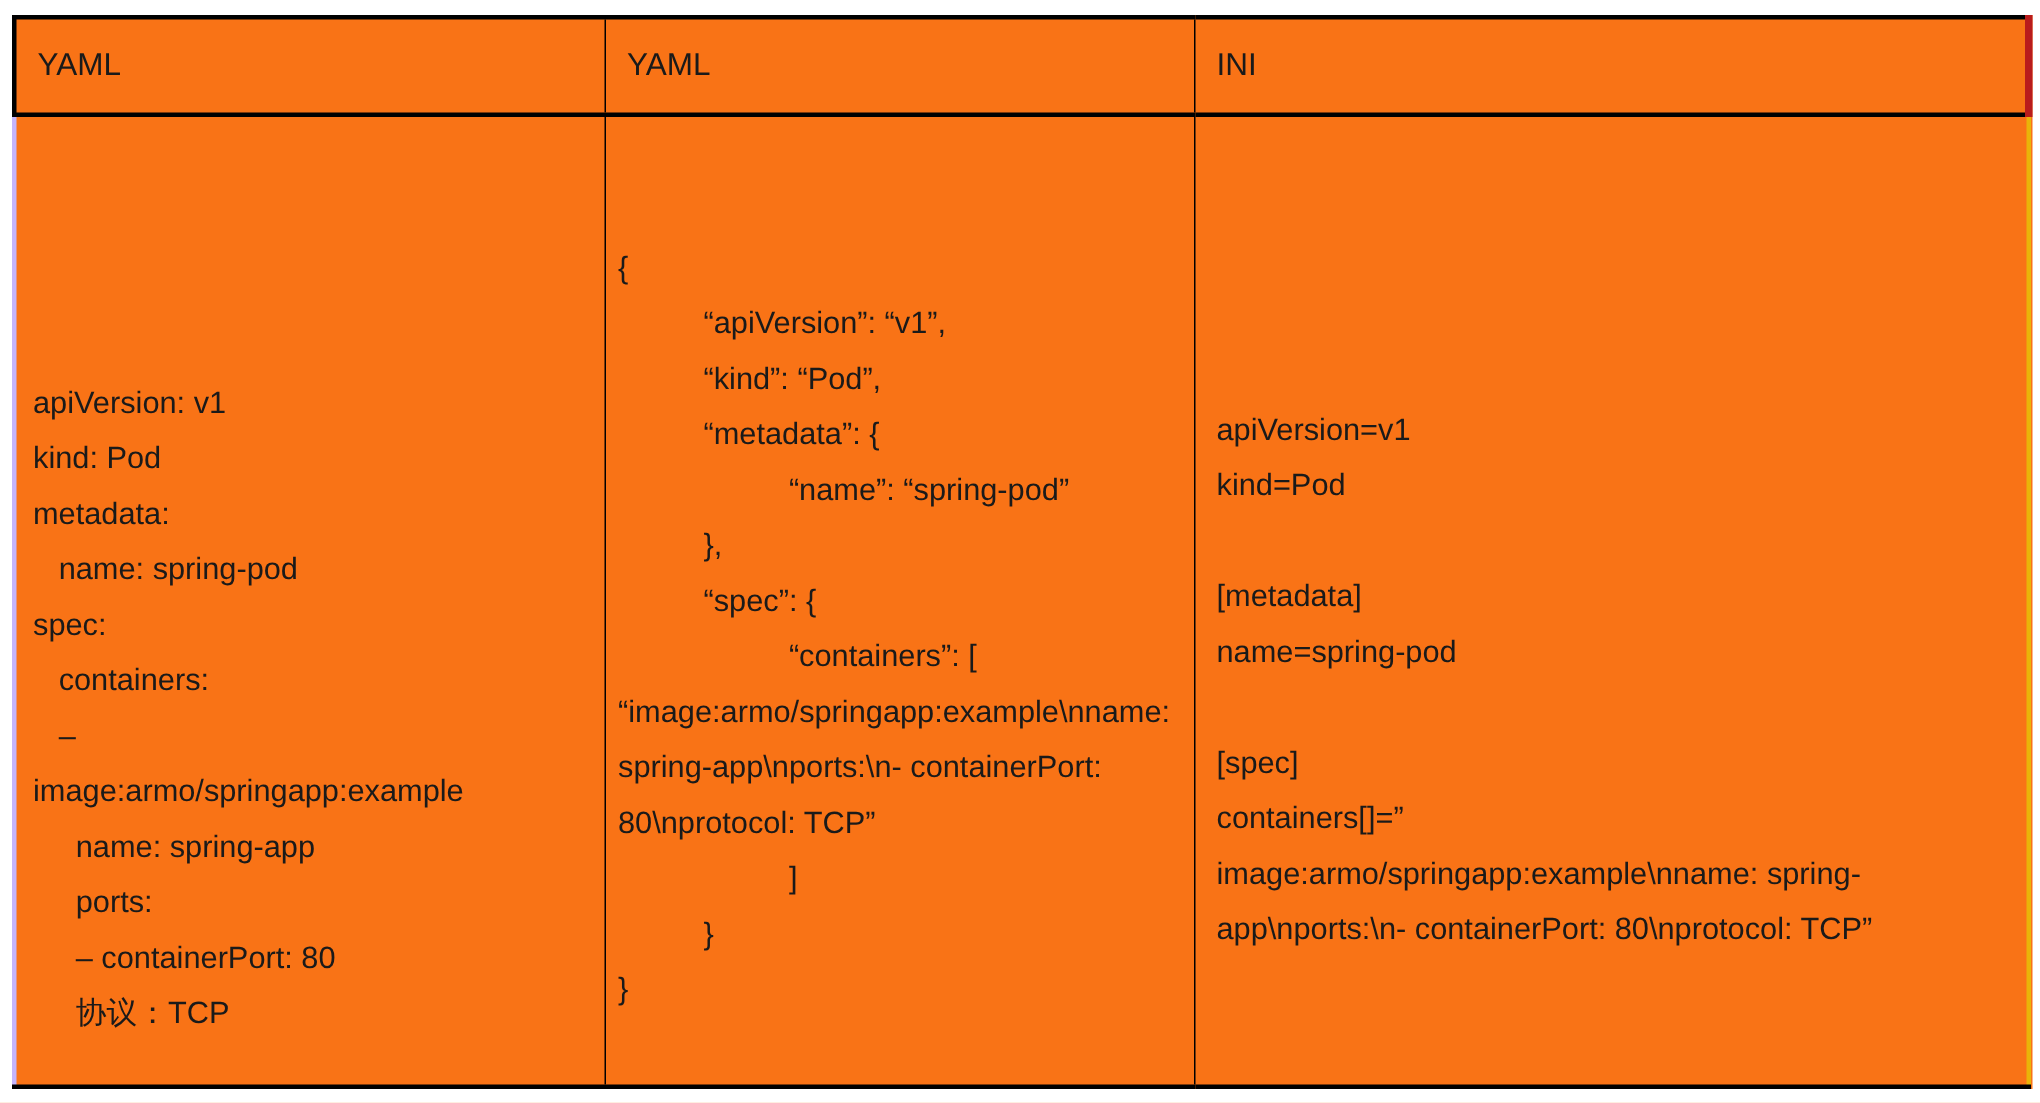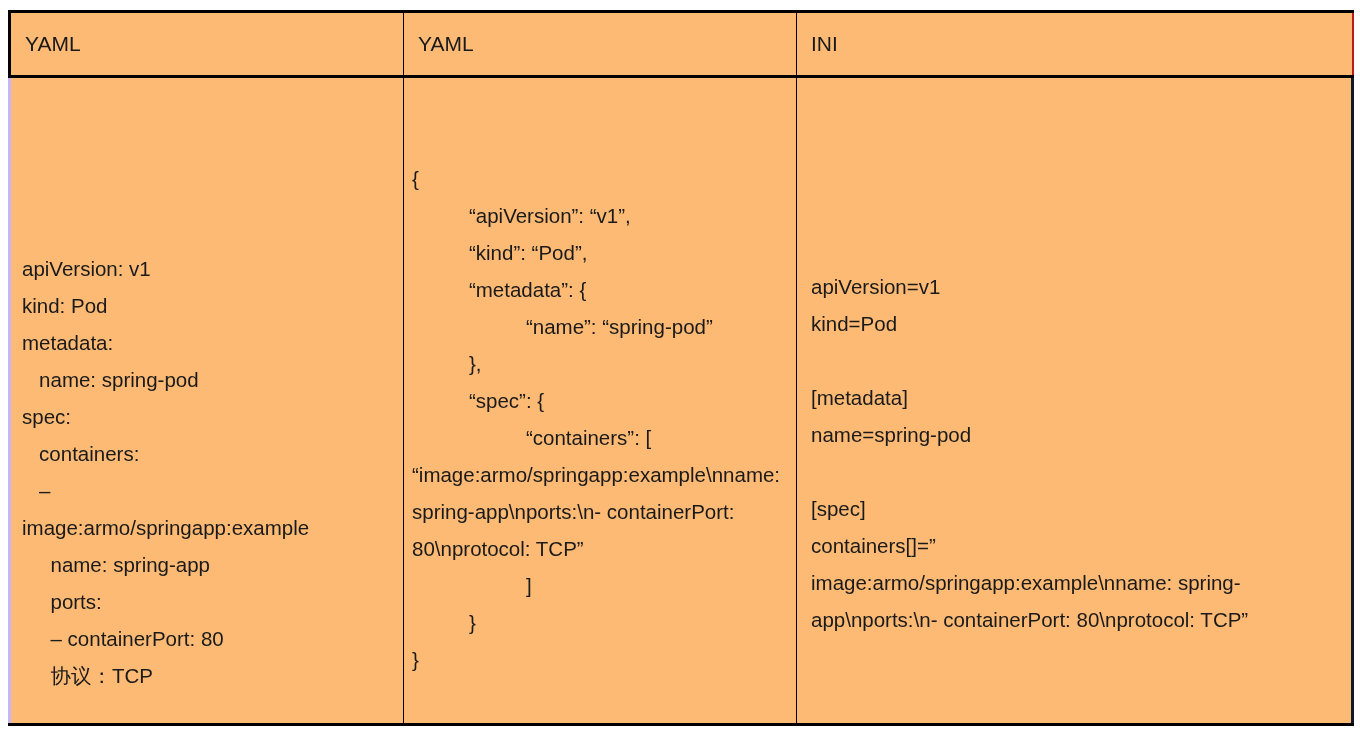--- a/index.html
+++ b/index.html
@@ -23,21 +23,21 @@
   }
 
   
   table.format-table {
     position: absolute;
     left: 8px;
     top: 10px;
     width: 1343px;
     border-collapse: collapse;
     table-layout: fixed;
-    background: #fdba74;
+    background: #f97316;
   }
 
   table.format-table col.col-yaml { width: 394px; }
   table.format-table col.col-json { width: 393px; }
   table.format-table col.col-ini  { width: 556px; }
 
   
   thead th {
     border-top: 3px solid #000;
     border-bottom: 3px solid #000;
@@ -46,33 +46,33 @@
     padding: 14px 0 14px 14px;
     text-align: left;
     vertical-align: middle;
     font-weight: normal;
     font-size: 21px;
     line-height: 1.2;
     height: 34px;
     color: #1a1a1a;
   }
   thead th.first { border-left: 3px solid #000; }
-  thead th.last  { border-right: 2px solid #b91c1c; }
+  thead th.last  { border-right: 5px solid #b91c1c; }
 
   
   tbody td {
     border-left: 1px solid #000;
     border-right: 1px solid #000;
     border-bottom: 3px solid #000;
     padding: 0;
     vertical-align: top;
     height: 645px;
   }
   tbody td.first { border-left: 3px solid #c4b5fd; }
-  tbody td.last  { border-right: 3px solid #0f172a; }
+  tbody td.last  { border-right: 3px solid #eab308; }
 
   .cell-inner {
     position: relative;
     height: 645px;
     box-sizing: border-box;
   }
 
   .code-block {
     font-family: "Liberation Sans", "DejaVu Sans", sans-serif;
     font-size: 20.5px;

